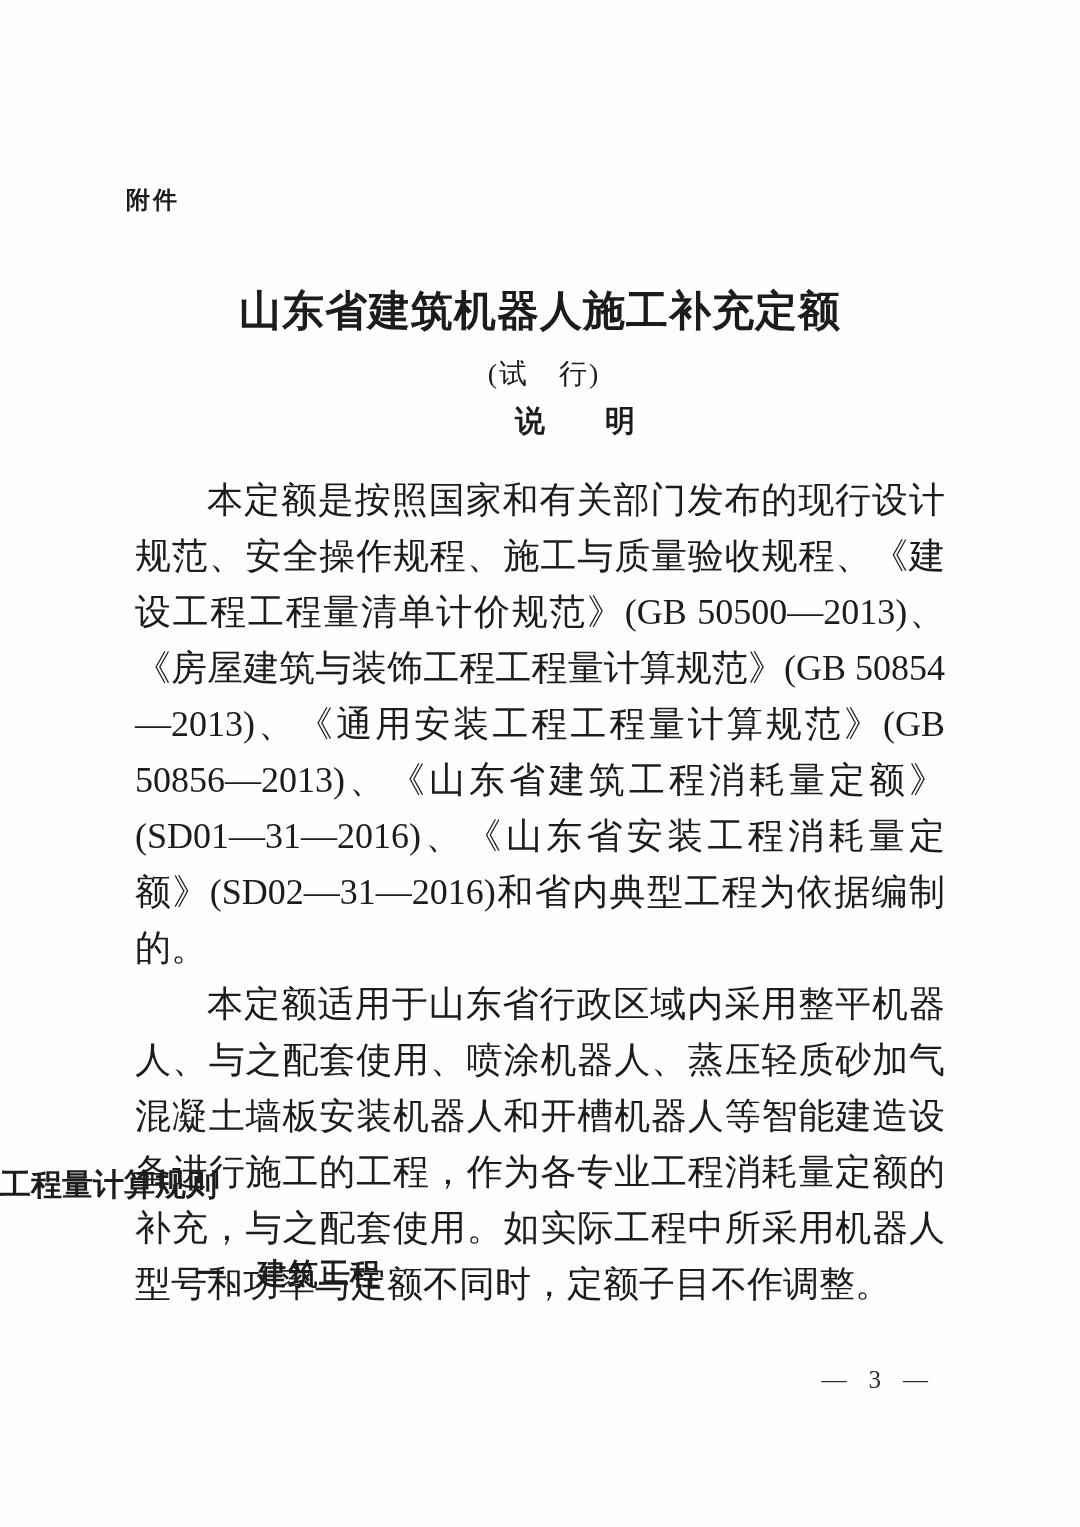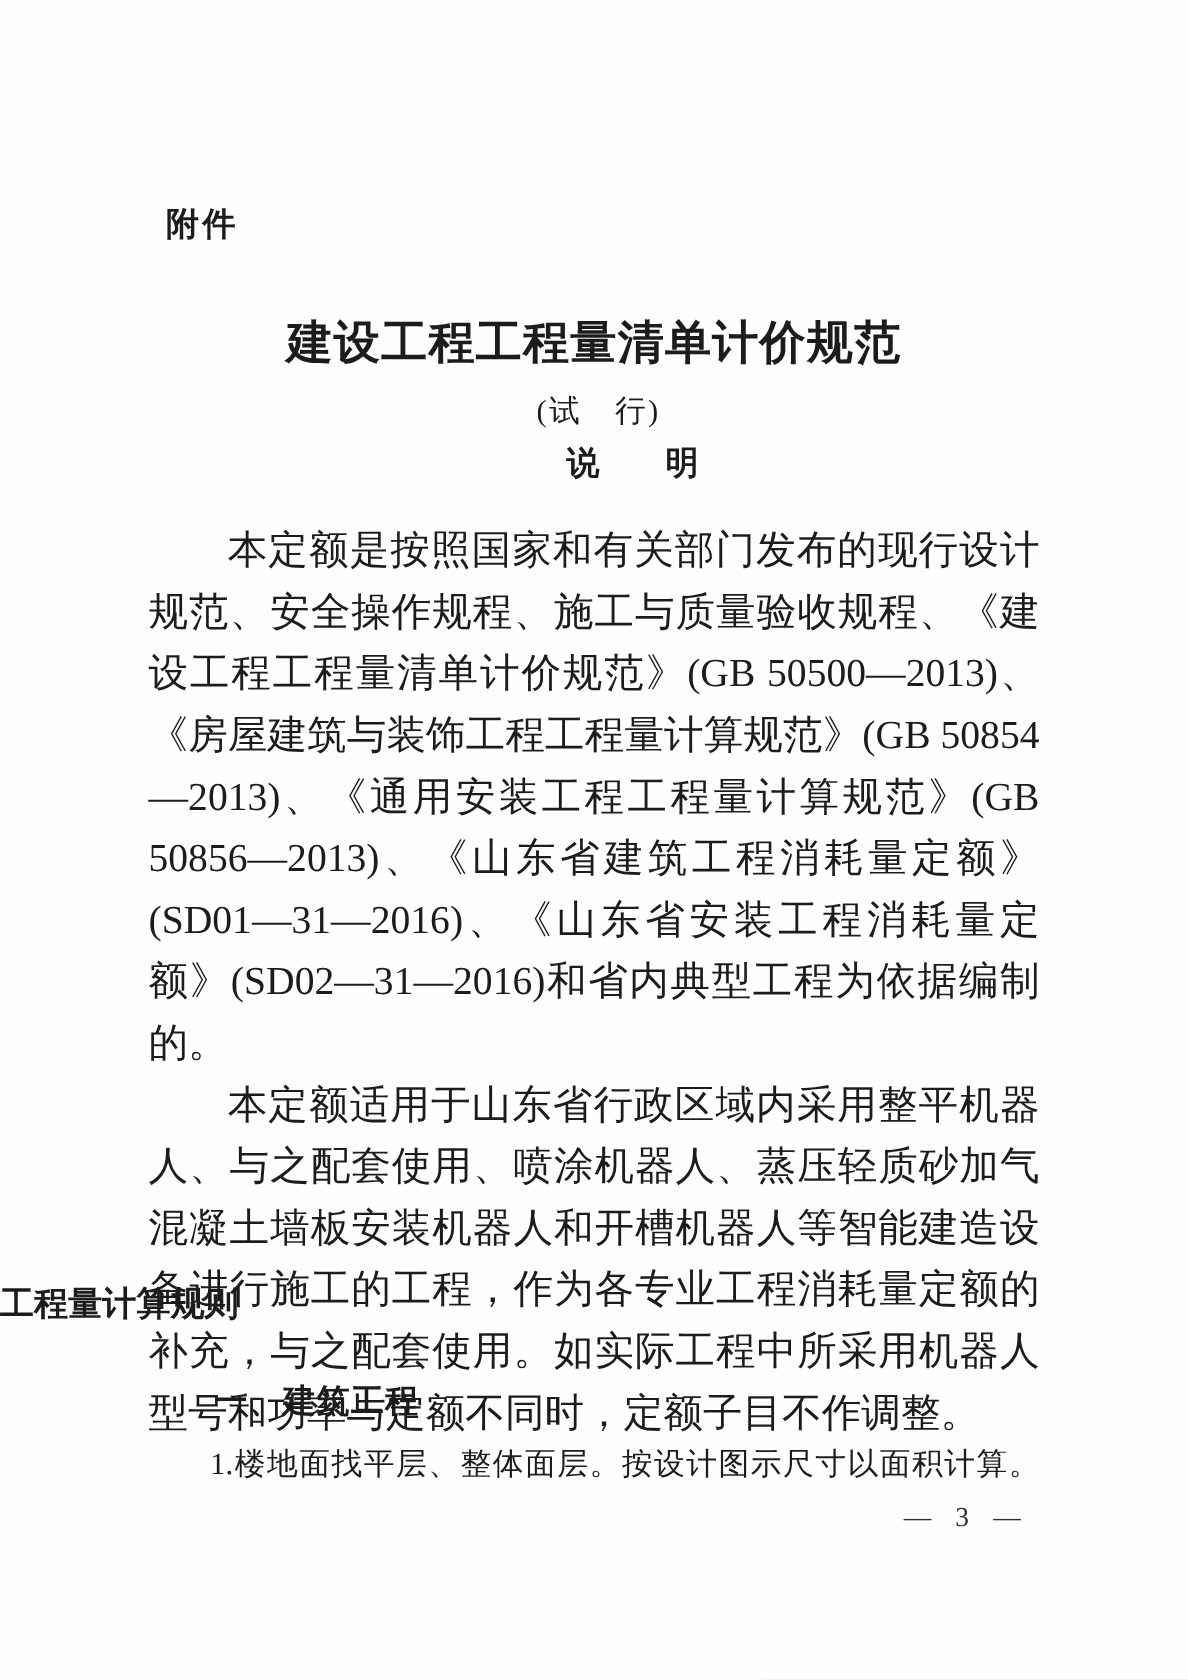--- a/index.html
+++ b/index.html
@@ -13,22 +13,22 @@
     height: 1527px;
     margin: 0 auto;
     background: #fefefe;
     color: #1c1c1c;
     font-family: "Liberation Serif", "DejaVu Serif", serif;
     overflow: hidden;
   }
   .attachment {
     position: absolute;
     top: 184px;
-    left: 151px;
-    font-size: 30px;
+    left: 126px;
+    font-size: 24px;
     font-weight: 700;
     font-family: Liberation Sans, sans-serif;
     letter-spacing: 3px;
   }
   .title {
     position: absolute;
     top: 283px;
     left: 0;
     width: 100%;
     margin: 0;
@@ -120,36 +120,35 @@
     font-family: "Liberation Serif", "DejaVu Serif", serif;
   }
 </style>
 </head>
 <body>
 
 <div class="page">
 
   <div class="attachment">附件</div>
 
-  <h1 class="title">建设工程工程量清单计价规范</h1>
+  <h1 class="title">山东省建筑机器人施工补充定额</h1>
 
   <div class="trial">(试　行)</div>
 
   <h2 class="notes-heading">说　　明</h2>
 
   <div class="body-text">
     <p>本定额是按照国家和有关部门发布的现行设计规范、安全操作规程、施工与质量验收规程、《建设工程工程量清单计价规范》(GB 50500—2013)、《房屋建筑与装饰工程工程量计算规范》(GB 50854—2013)、《通用安装工程工程量计算规范》(GB 50856—2013)、《山东省建筑工程消耗量定额》(SD01—31—2016)、《山东省安装工程消耗量定额》(SD02—31—2016)和省内典型工程为依据编制的。</p>
     <p>本定额适用于山东省行政区域内采用整平机器人、与之配套使用、喷涂机器人、蒸压轻质砂加气混凝土墙板安装机器人和开槽机器人等智能建造设备进行施工的工程，作为各专业工程消耗量定额的补充，与之配套使用。如实际工程中所采用机器人型号和功率与定额不同时，定额子目不作调整。</p>
   </div>
 
   <h2 class="rules-heading">工程量计算规则</h2>
 
   <h3 class="subsection-heading">一、建筑工程</h3>
 
-  <p class="rule-item">1.楼地面找平层、整体面层。按设计图示尺寸以面积计算。</p>
 
   <div class="footer">
     <span>—</span>
     <span>3</span>
     <span>—</span>
   </div>
 
 </div>
 
 </body></html>

